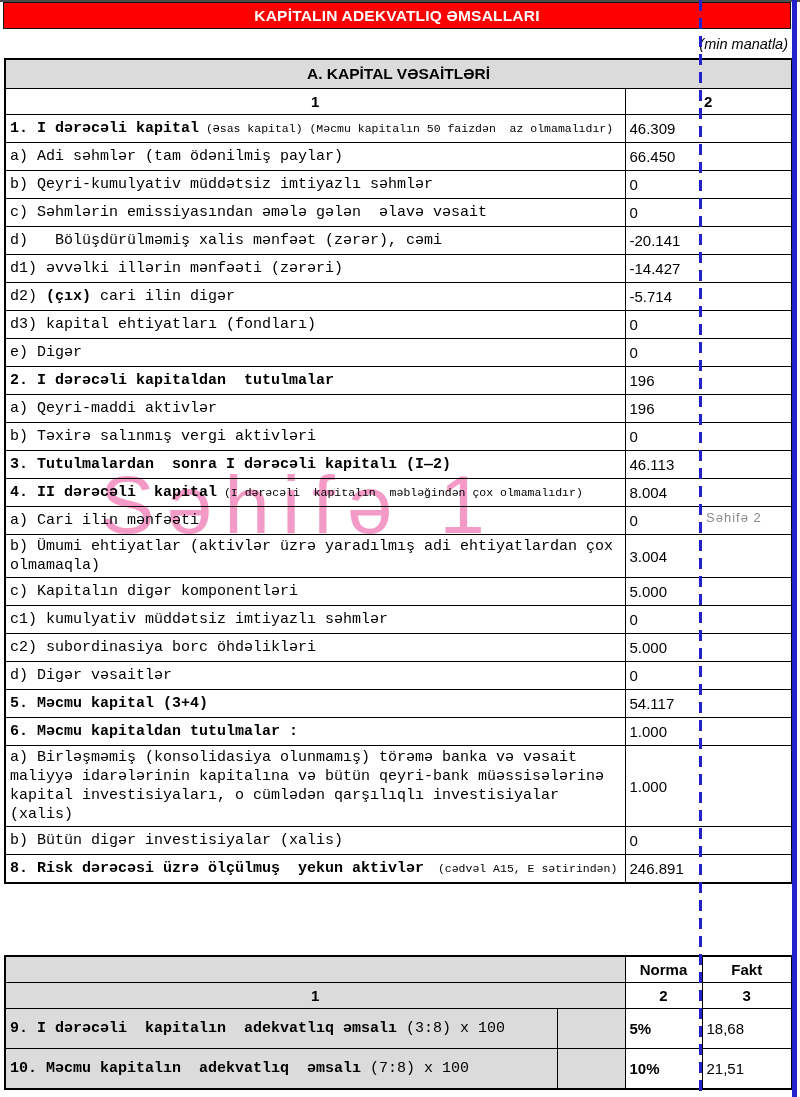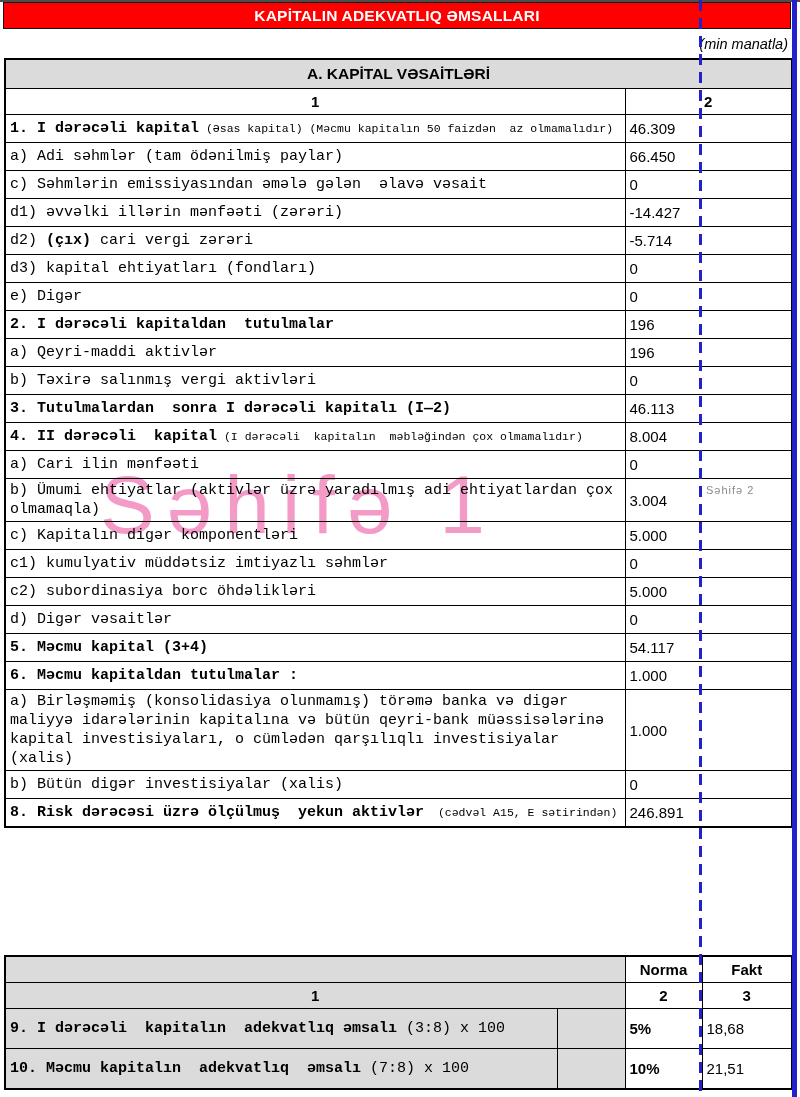--- a/index.html
+++ b/index.html
@@ -17,22 +17,22 @@
   }
   .banner-title { color:#fff; font-weight:bold; font-size:15.5px; letter-spacing:.2px; }
 
   .unit-note { position:absolute; top:36px; right:12px; font-style:italic; font-size:14.5px; z-index:2; }
 
   .wm1 {
     position:absolute; top:458px; left:100px; z-index:1;
     font-size:82px; letter-spacing:12px; color:#ec4899; opacity:.55; white-space:nowrap;
   }
   .wm2 {
-    position:absolute; top:484px; left:706px; z-index:1;
-    font-size:11px; letter-spacing:1px; color:#8a8a8a; white-space:nowrap;
+    position:absolute; top:510px; left:706px; z-index:1;
+    font-size:13px; letter-spacing:1px; color:#8a8a8a; white-space:nowrap;
   }
 
   table { border-collapse:collapse; table-layout:fixed; position:absolute; left:4px; z-index:2; border:2px solid #000; }
   #tableA { top:58px; width:787px; }
   #tableB { top:955px; width:787px; }
   td { border:1px solid #000; padding:2px 4px; vertical-align:middle; font-size:15px; background:transparent; }
   .gray { background:#DBDBDB; }
 
   .sec-hdr  { text-align:center; font-weight:bold; font-size:15.5px; height:24px; }
   .col-hdr  { text-align:center; font-weight:bold; height:21px; }
@@ -86,29 +86,37 @@
     <tbody id="tbodyA">
         <tr class="datarow">
           <td class="lbl"><span class="b">1. I dərəcəli kapital</span><span class="small-txt"> (Əsas kapital) (Məcmu kapitalın 50 faizdən  az olmamalıdır)</span></td>
           <td class="val">46.309</td>
         </tr>
         <tr class="datarow">
           <td class="lbl ind"><span class="">a) Adi səhmlər (tam ödənilmiş paylar)</span></td>
           <td class="val">66.450</td>
         </tr>
         <tr class="datarow">
+          <td class="lbl ind"><span class="">b) Qeyri-kumulyativ müddətsiz imtiyazlı səhmlər</span></td>
+          <td class="val">0</td>
+        </tr>
+        <tr class="datarow">
           <td class="lbl ind"><span class="">c) Səhmlərin emissiyasından əmələ gələn  əlavə vəsait</span></td>
           <td class="val">0</td>
+        </tr>
+        <tr class="datarow">
+          <td class="lbl ind"><span class="">d)   Bölüşdürülməmiş xalis mənfəət (zərər), cəmi</span></td>
+          <td class="val">-20.141</td>
         </tr>
         <tr class="datarow">
           <td class="lbl ind"><span class="">d1) əvvəlki illərin mənfəəti (zərəri)</span></td>
           <td class="val">-14.427</td>
         </tr>
         <tr class="datarow">
-          <td class="lbl ind"><span class="">d2) </span><span class="b">(çıx)</span><span class=""> cari vergi zərəri</span></td>
+          <td class="lbl ind"><span class="">d2) </span><span class="b">(çıx)</span><span class=""> cari ilin digər</span></td>
           <td class="val">-5.714</td>
         </tr>
         <tr class="datarow">
           <td class="lbl ind"><span class="">d3) kapital ehtiyatları (fondları)</span></td>
           <td class="val">0</td>
         </tr>
         <tr class="datarow">
           <td class="lbl ind"><span class="">e) Digər</span></td>
           <td class="val">0</td>
         </tr>
@@ -158,21 +166,21 @@
         </tr>
         <tr class="datarow">
           <td class="lbl"><span class="b">5. Məcmu kapital (3+4)</span></td>
           <td class="val">54.117</td>
         </tr>
         <tr class="datarow">
           <td class="lbl"><span class="b">6. Məcmu kapitaldan tutulmalar :</span></td>
           <td class="val">1.000</td>
         </tr>
         <tr class="datarow">
-          <td class="lbl ind"><span class="">a) Birləşməmiş (konsolidasiya olunmamış) törəmə banka və digər maliyyə idarələrinin kapitalına və bütün qeyri-bank müəssisələrinə kapital investisiyaları, o cümlədən qarşılıqlı investisiyalar (xalis)</span></td>
+          <td class="lbl ind"><span class="">a) Birləşməmiş (konsolidasiya olunmamış) törəmə banka və vəsait maliyyə idarələrinin kapitalına və bütün qeyri-bank müəssisələrinə kapital investisiyaları, o cümlədən qarşılıqlı investisiyalar (xalis)</span></td>
           <td class="val">1.000</td>
         </tr>
         <tr class="datarow">
           <td class="lbl ind"><span class="">b) Bütün digər investisiyalar (xalis)</span></td>
           <td class="val">0</td>
         </tr>
         <tr class="datarow">
           <td class="lbl"><span class="b">8. Risk dərəcəsi üzrə ölçülmuş  yekun aktivlər</span><span class="small-txt">  (cədvəl A15, E sətirindən)</span></td>
           <td class="val">246.891</td>
         </tr>

